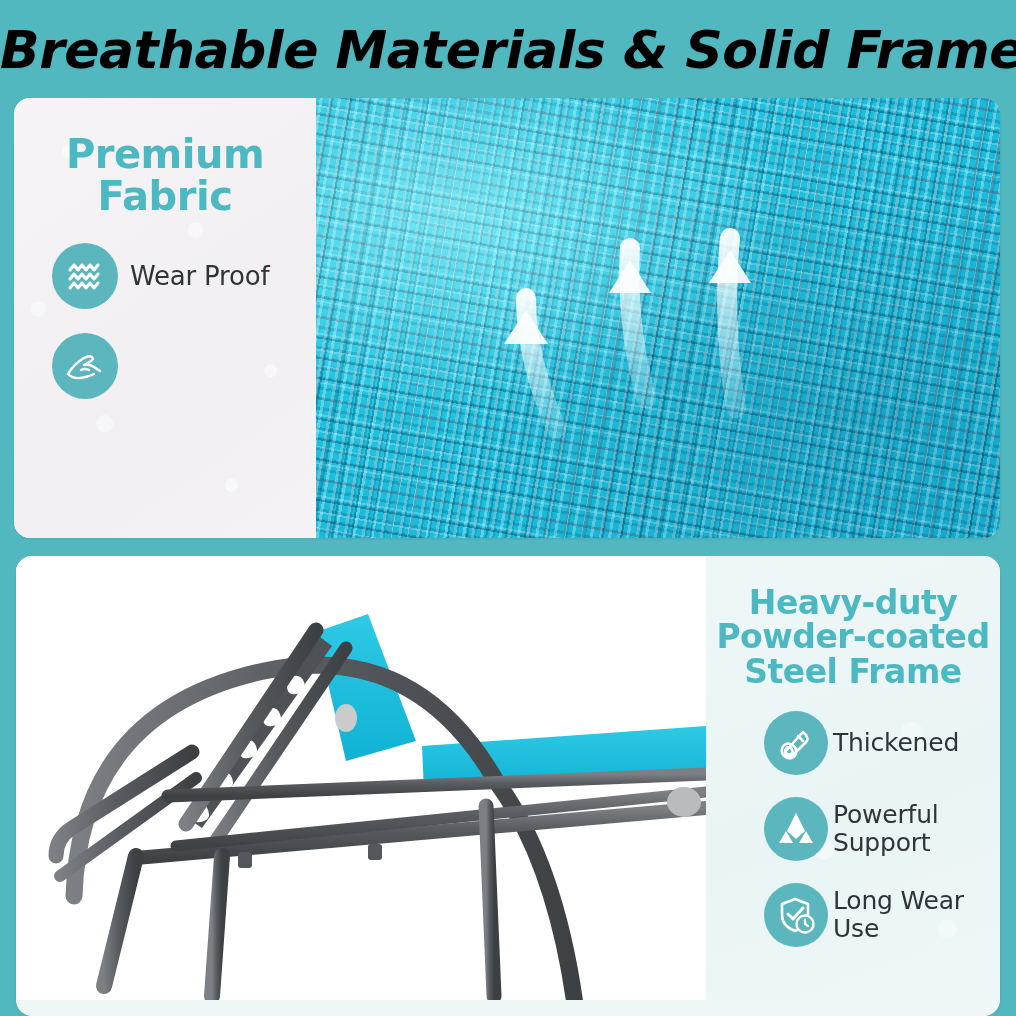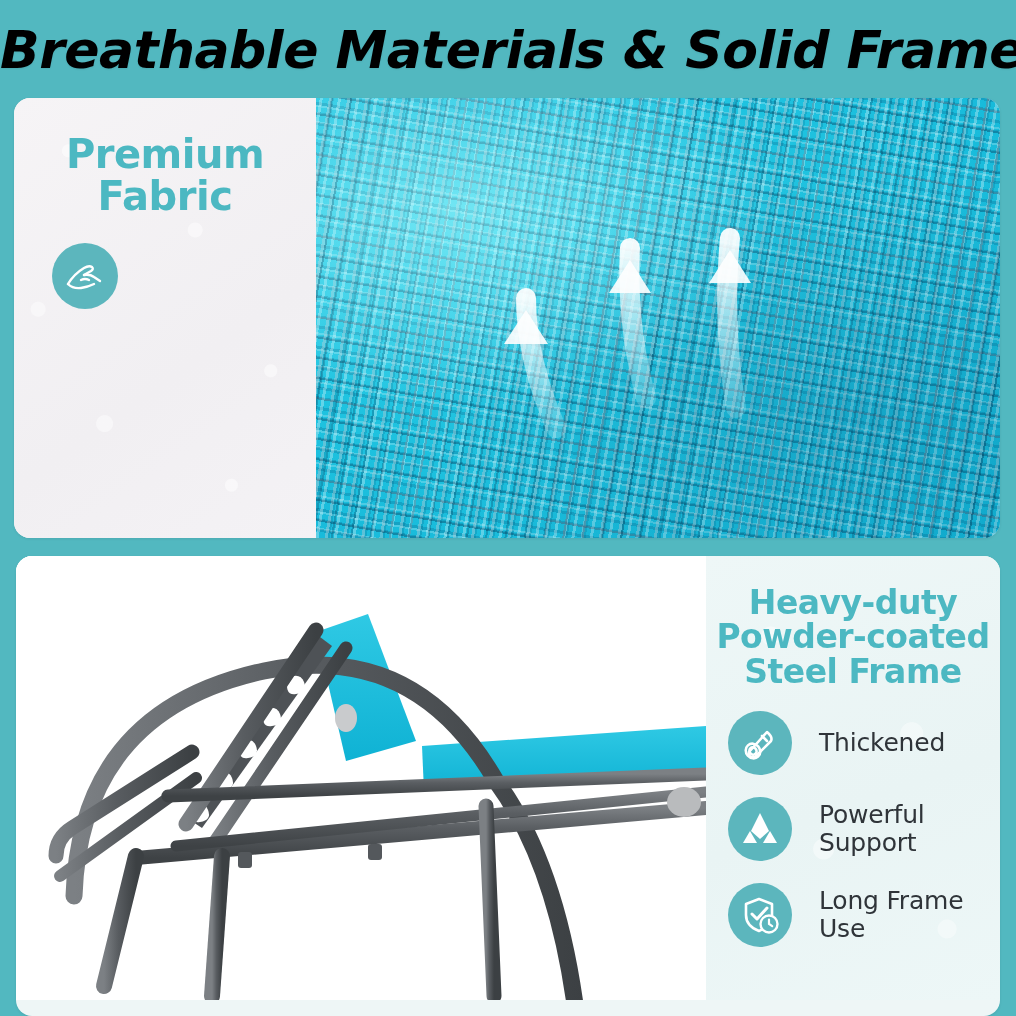--- a/index.html
+++ b/index.html
@@ -128,41 +128,53 @@
     content:"";position:absolute;inset:0;
     background-image:
       radial-gradient(circle at 22% 18%, rgba(255,255,255,.9) 0 9px, transparent 10px),
       radial-gradient(circle at 70% 40%, rgba(255,255,255,.8) 0 11px, transparent 12px),
       radial-gradient(circle at 40% 66%, rgba(255,255,255,.85) 0 10px, transparent 11px),
       radial-gradient(circle at 82% 84%, rgba(255,255,255,.75) 0 9px, transparent 10px);
     opacity:.5;
   }
   #frame-heading{margin:30px 8px 0 8px;font-size:33px;}
   .frame-text .feature-list{margin-top:22px;}
-  .frame-text .feature-row{padding-left:22px;gap:27px;margin-bottom:22px;}
+  .frame-text .feature-row{padding-left:22px;gap:5px;margin-bottom:22px;margin-left:36px;}
   .frame-text .ficon{width:64px;height:64px;}
   .frame-text .flabel{font-size:25px;}
 
   svg{display:block;}
 </style>
 </head>
 <body>
 
 <div class="stage">
 
   <div class="title">Breathable Materials &amp; Solid Frame</div>
 
   <div class="panel" id="panel-fabric">
 
     <div class="fabric-text">
       <div class="heading" id="fabric-heading">Premium Fabric</div>
 
       <div class="feature-list">
 
 
+        <div class="feature-row">
+          <span class="ficon">
+            <svg width="46" height="46" viewBox="0 0 46 46">
+              <g fill="none" stroke="#ffffff" stroke-width="3" stroke-linecap="round" stroke-linejoin="round">
+                <polyline points="8,17 12,12 16,17 20,12 24,17 28,12 32,17 36,12"></polyline>
+                <polyline points="8,26 12,21 16,26 20,21 24,26 28,21 32,26 36,21"></polyline>
+                <polyline points="8,35 12,30 16,35 20,30 24,35 28,30 32,35 36,30"></polyline>
+              </g>
+            </svg>
+          </span>
+          <span class="flabel">Wear Proof</span>
+        </div>
 
         <div class="feature-row">
           <span class="ficon">
             <svg width="48" height="48" viewBox="0 0 48 48">
               <g fill="none" stroke="#ffffff" stroke-width="2.4" stroke-linecap="round" stroke-linejoin="round">
                 <path d="M7 32 q6 -10 16 -16 q5 -3 8 -1 q2 2 -1 4 l-7 4"></path>
                 <path d="M23 23 q6 -1 10 2 q3 2 6 4"></path>
                 <path d="M7 32 q5 5 13 4 q7 -1 13 -4"></path>
                 <path d="M20 28 q4 -2 8 0"></path>
               </g>
@@ -294,20 +306,20 @@
 
         <div class="feature-row">
           <span class="ficon">
             <svg width="46" height="46" viewBox="0 0 46 46">
               <path d="M22 7 L35 12 v11 q0 11 -13 16 q-13 -5 -13 -16 V12 Z" fill="none" stroke="#ffffff" stroke-width="2.6" stroke-linejoin="round"></path>
               <path d="M15 22 l5 5 l10 -11" fill="none" stroke="#ffffff" stroke-width="3" stroke-linecap="round" stroke-linejoin="round"></path>
               <circle cx="32" cy="32" r="8.5" fill="#5cb6bd" stroke="#ffffff" stroke-width="2.4"></circle>
               <path d="M32 27.5 V32 l3.2 2.2" fill="none" stroke="#ffffff" stroke-width="2.2" stroke-linecap="round"></path>
             </svg>
           </span>
-          <span class="flabel">Long Frame Use</span>
+          <span class="flabel">Long Wear Use</span>
         </div>
 
       </div>
     </div>
   </div>
 
 </div>
 
 </body></html>

